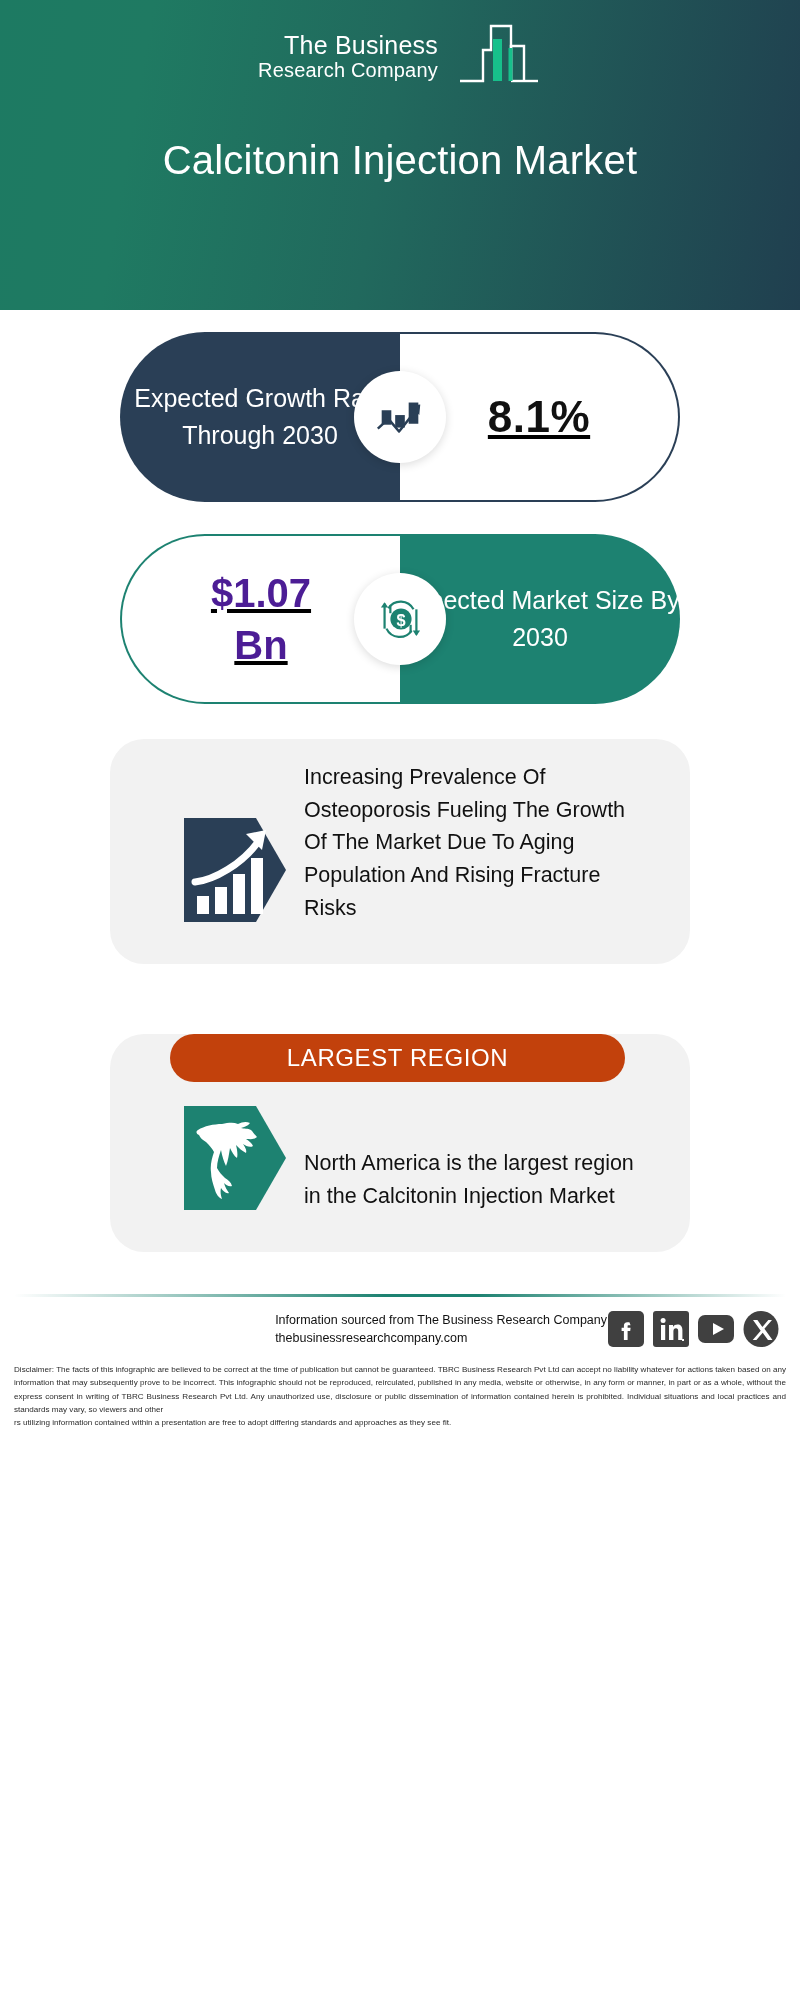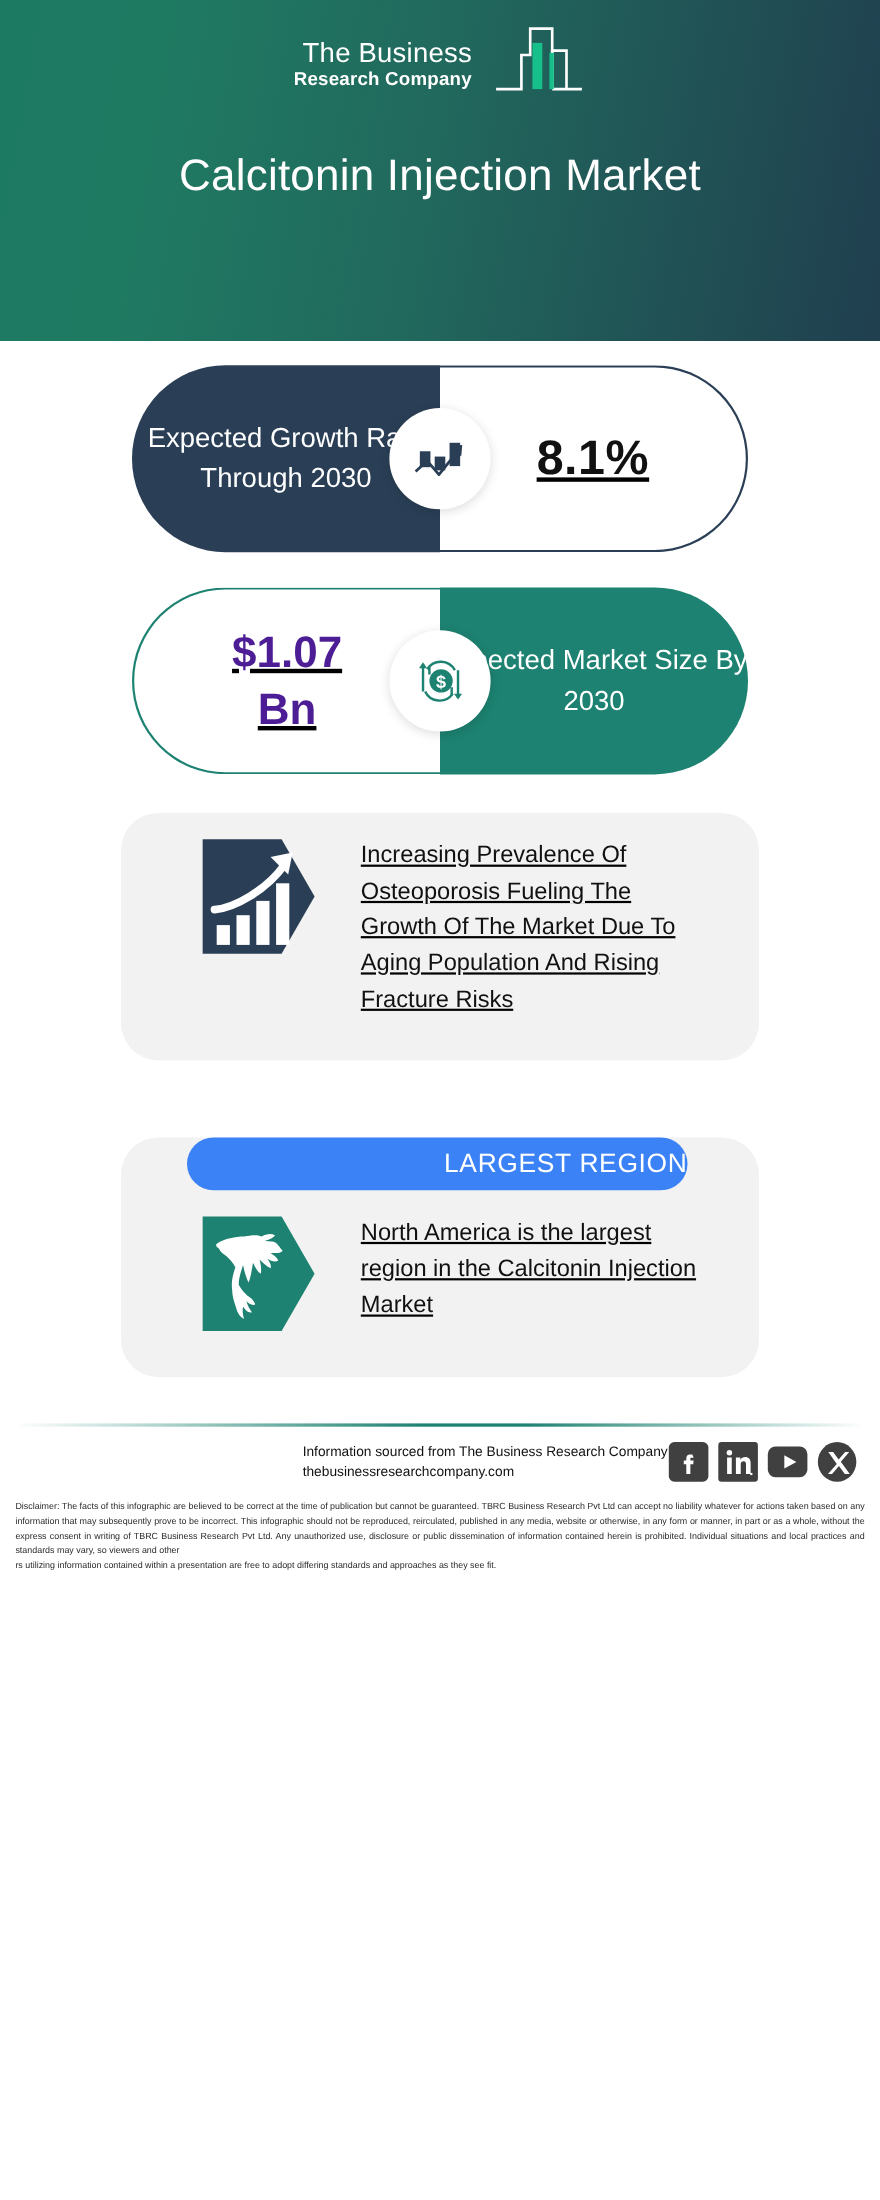--- a/index.html
+++ b/index.html
@@ -32,24 +32,24 @@
   .logo-text { text-align: right; padding-bottom: 2px; padding-right: 4px; }
   .logo-line1 {
     color: #ffffff;
     font-size: 25px;
     letter-spacing: .2px;
     line-height: 1.05;
     font-weight: 400;
   }
   .logo-line2 {
     color: #ffffff;
-    font-size: 17px;
+    font-size: 20px;
     letter-spacing: .2px;
     line-height: 1.2;
-    font-weight: 700;
+    font-weight: 400;
   }
   .logo-mark { width: 86px; height: 62px; display:block; }
 
   .hero-title {
     position: absolute;
     top: 138px;
     left: 0; right: 0;
     text-align: center;
     color: #ffffff;
     font-size: 40px;
@@ -135,30 +135,29 @@
     border-radius: 34px;
   }
   .pill {
     margin: 32px auto 0 auto;
     width: 455px;
     height: 48px;
     border-radius: 26px;
     display: flex; align-items: center; justify-content: center;
   }
   .pill.driver { background: #2a3f56; margin-left: 70px; }
-  .pill.region { background: #3b82f6; margin-left: 60px; justify-content: flex-end; }
+  .pill.region { background: #c2410c; margin-left: 60px; }
   .pill .t {
     color: #fff; font-size: 24px; letter-spacing: .6px; font-weight: 400;
   }
   .panel-body {
     display: flex;
-    align-items: flex-start;
+    align-items: flex-end;
     padding: 22px 44px 40px 74px;
-    gap: 40px;
-    text-decoration: underline;
+    gap: 16px;
   }
   .hexicon { flex: 0 0 auto; width: 104px; height: 108px; }
   .hexicon svg { width: 104px; height: 108px; display:block; }
   .panel-text {
     font-size: 21.5px;
     line-height: 1.52;
     color: #111;
   }
 
   

